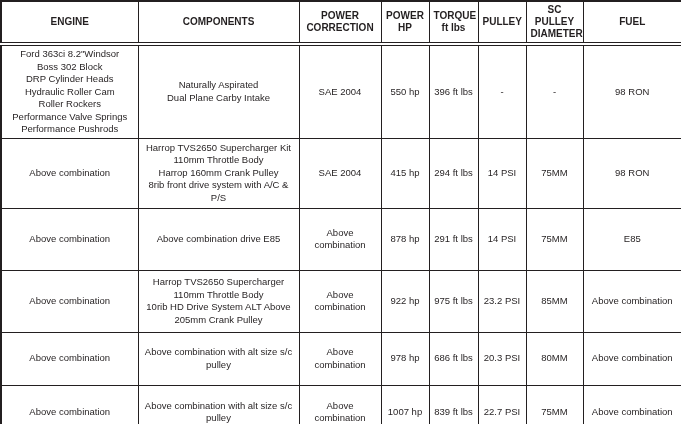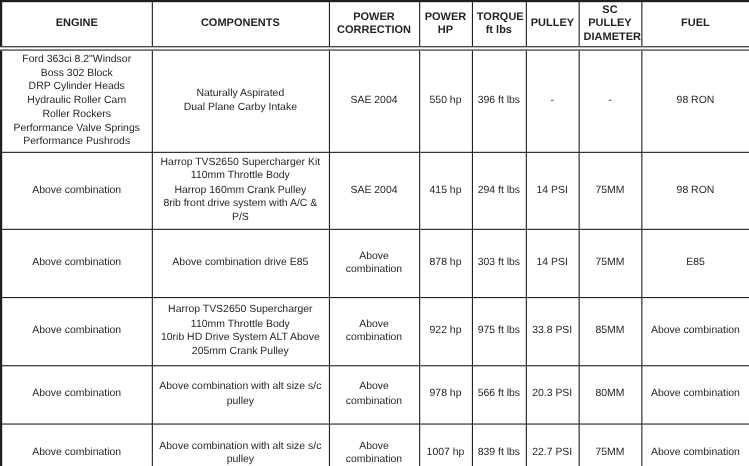--- a/index.html
+++ b/index.html
@@ -105,45 +105,45 @@
       <td data-name="cell-torque">294 ft lbs</td>
       <td data-name="cell-boost">14 PSI</td>
       <td data-name="cell-sc-pulley-diameter">75MM</td>
       <td data-name="cell-fuel">98 RON</td>
     </tr>
     <tr data-name="table-row-2">
       <td data-name="cell-engine">Above combination</td>
       <td data-name="cell-components">Above combination drive E85</td>
       <td data-name="cell-power-correction">Above combination</td>
       <td data-name="cell-power-hp">878 hp</td>
-      <td data-name="cell-torque">303 ft lbs</td>
+      <td data-name="cell-torque">291 ft lbs</td>
       <td data-name="cell-boost">14 PSI</td>
       <td data-name="cell-sc-pulley-diameter">75MM</td>
       <td data-name="cell-fuel">E85</td>
     </tr>
     <tr data-name="table-row-3">
       <td data-name="cell-engine">Above combination</td>
       <td data-name="cell-components">Harrop TVS2650 Supercharger
 110mm Throttle Body
 10rib HD Drive System ALT Above
 205mm Crank Pulley</td>
       <td data-name="cell-power-correction">Above combination</td>
       <td data-name="cell-power-hp">922 hp</td>
       <td data-name="cell-torque">975 ft lbs</td>
-      <td data-name="cell-boost">33.8 PSI</td>
+      <td data-name="cell-boost">23.2 PSI</td>
       <td data-name="cell-sc-pulley-diameter">85MM</td>
       <td data-name="cell-fuel">Above combination</td>
     </tr>
     <tr data-name="table-row-4">
       <td data-name="cell-engine">Above combination</td>
       <td data-name="cell-components">Above combination with alt size s/c
 pulley</td>
       <td data-name="cell-power-correction">Above combination</td>
       <td data-name="cell-power-hp">978 hp</td>
-      <td data-name="cell-torque">566 ft lbs</td>
+      <td data-name="cell-torque">686 ft lbs</td>
       <td data-name="cell-boost">20.3 PSI</td>
       <td data-name="cell-sc-pulley-diameter">80MM</td>
       <td data-name="cell-fuel">Above combination</td>
     </tr>
     <tr data-name="table-row-5">
       <td data-name="cell-engine">Above combination</td>
       <td data-name="cell-components">Above combination with alt size s/c
 pulley</td>
       <td data-name="cell-power-correction">Above combination</td>
       <td data-name="cell-power-hp">1007 hp</td>

